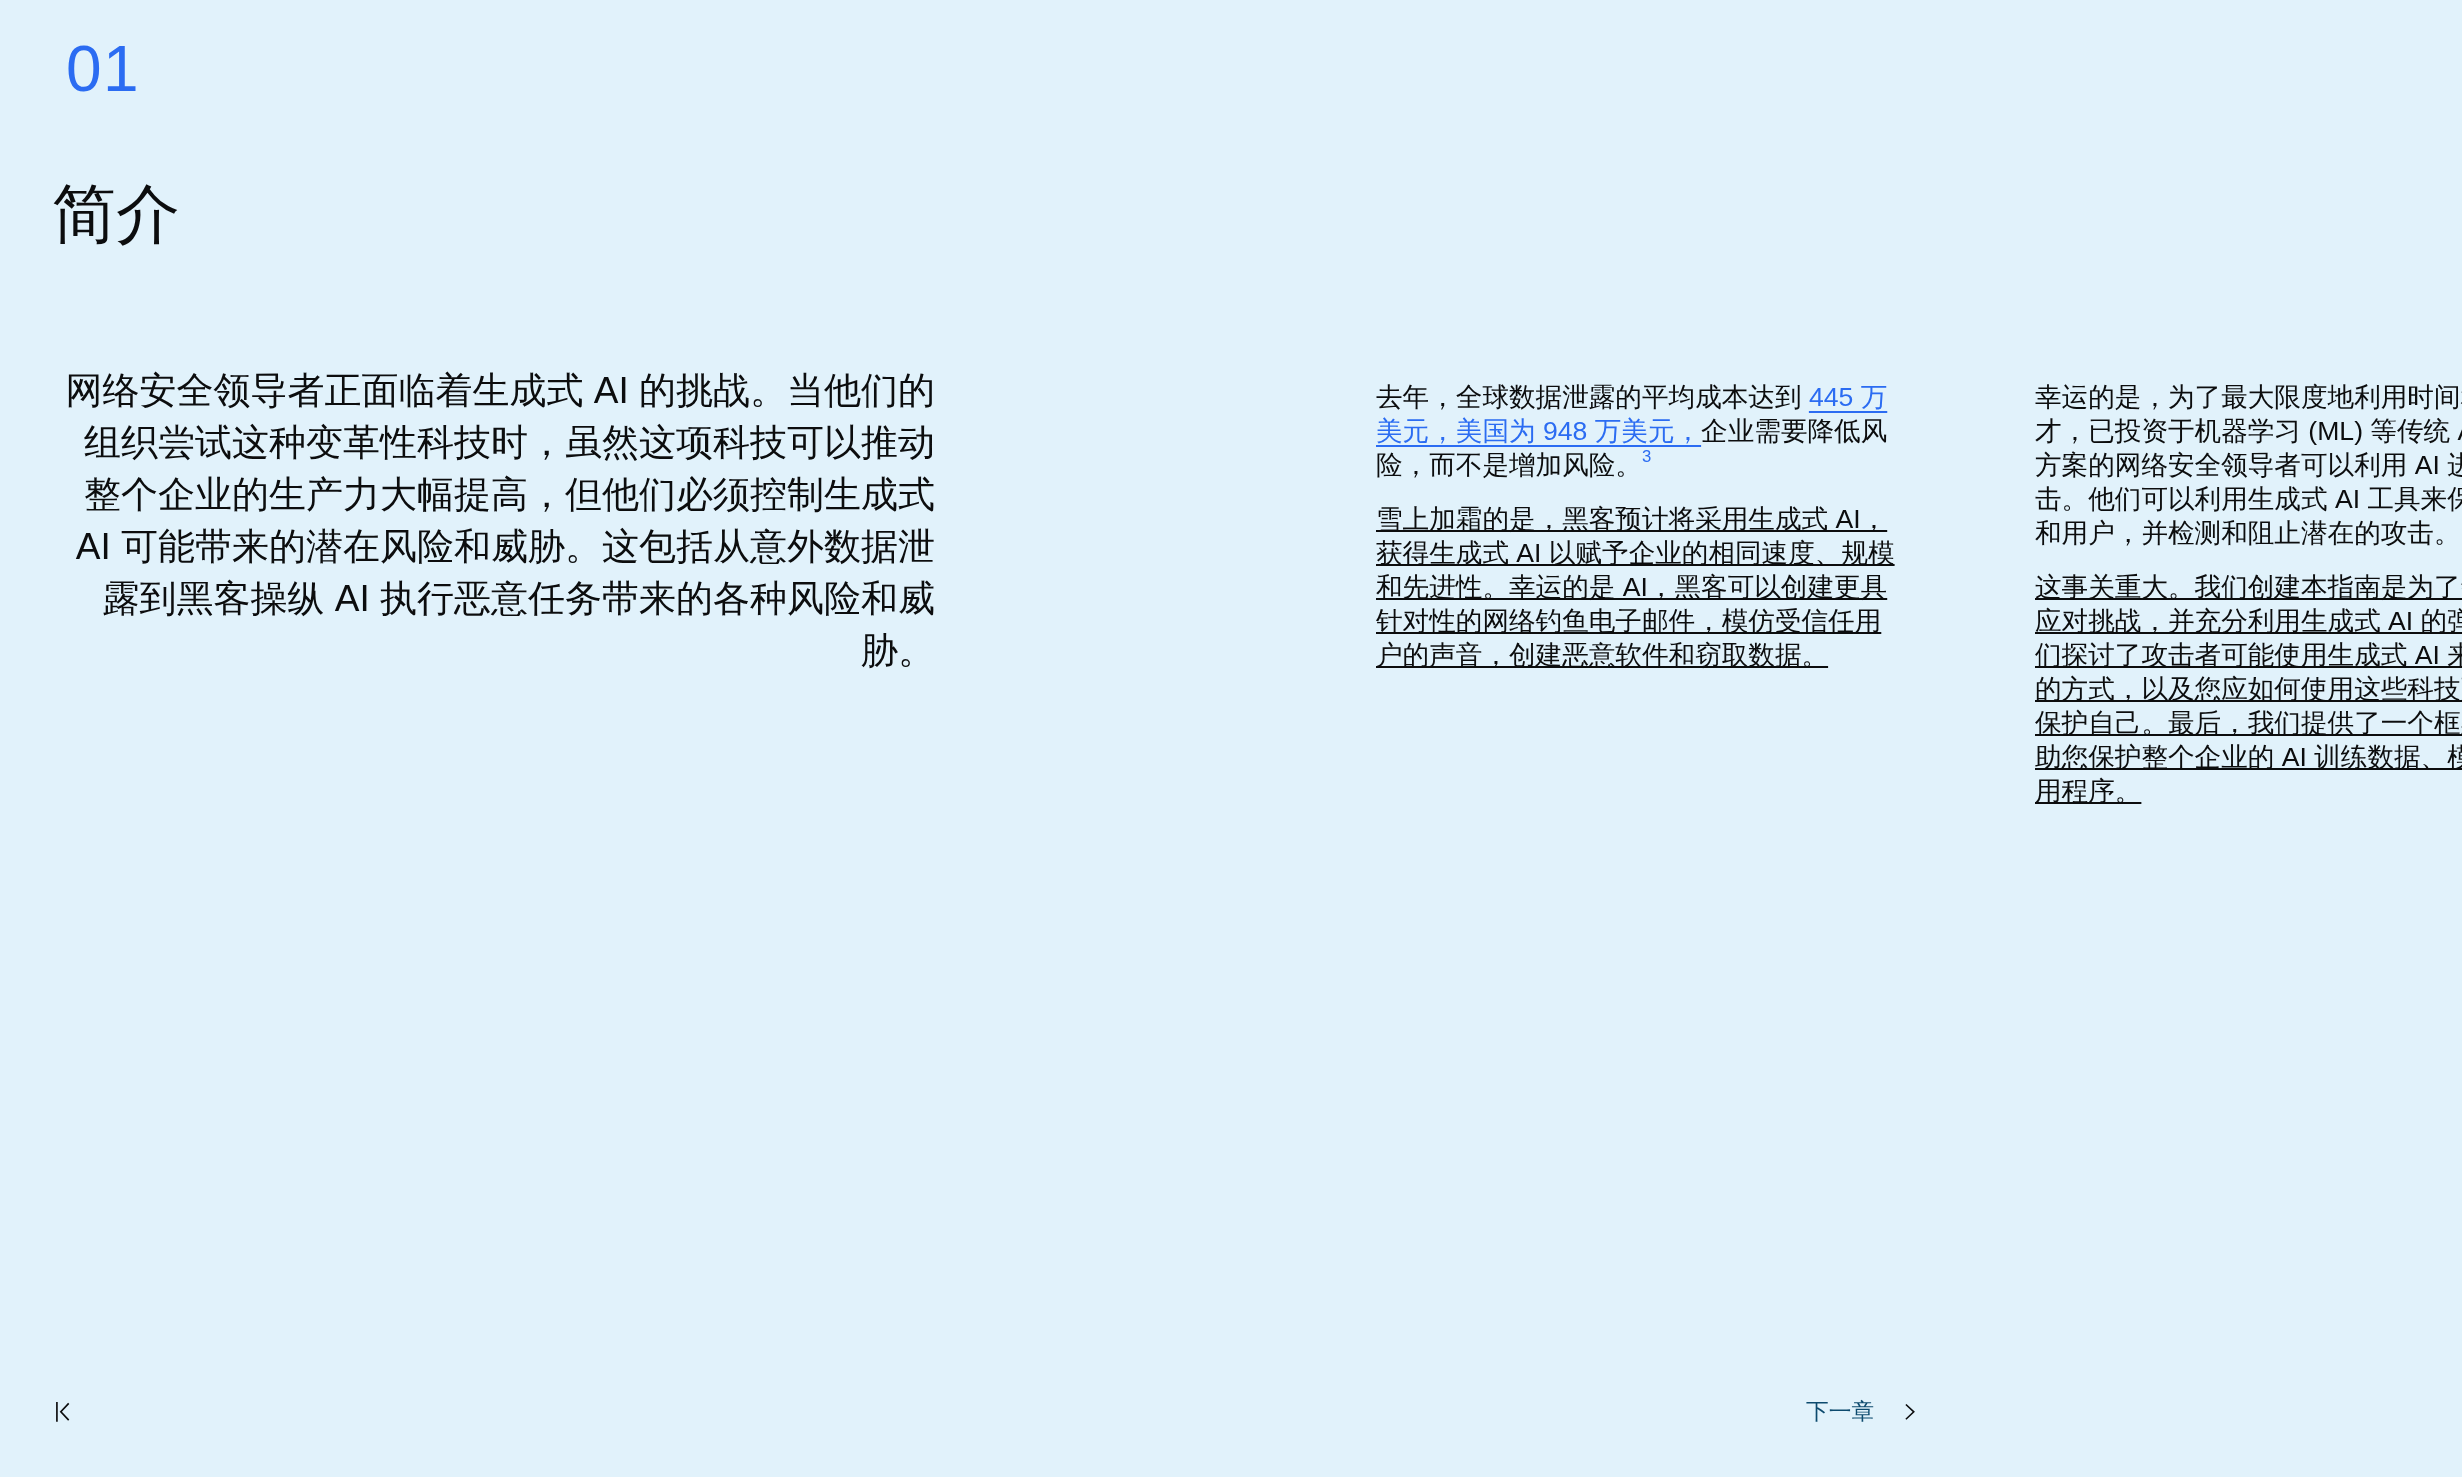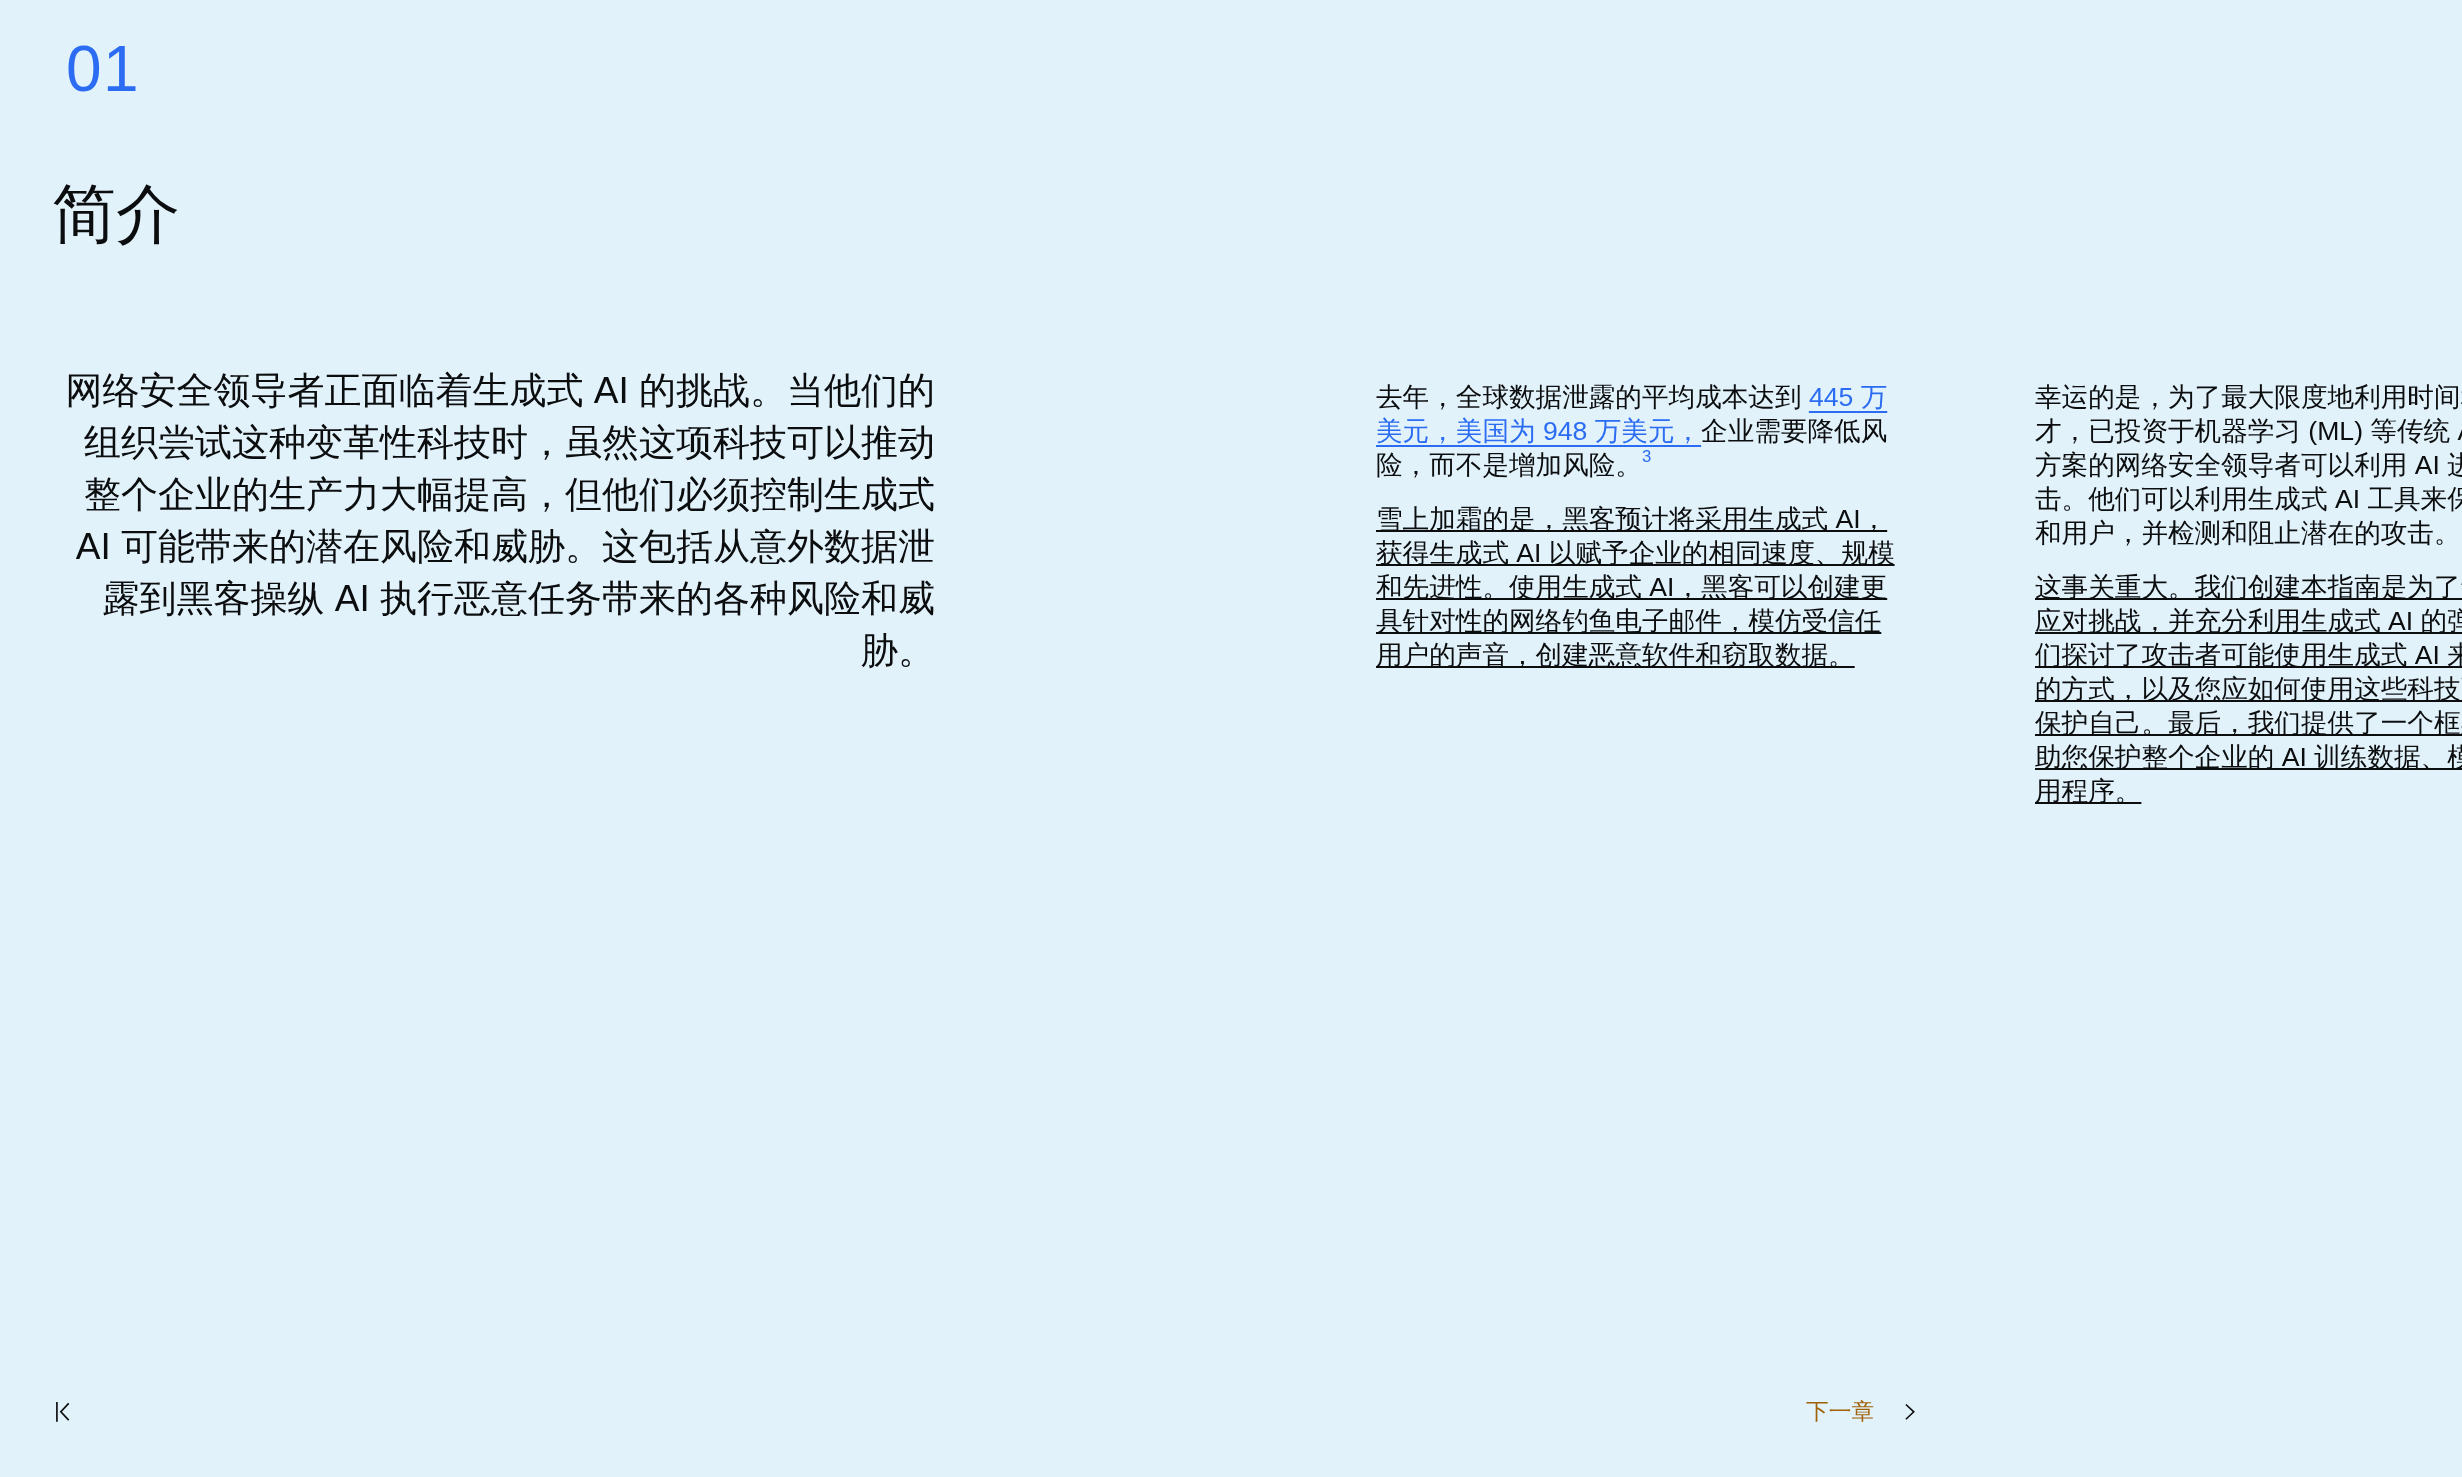--- a/index.html
+++ b/index.html
@@ -93,41 +93,41 @@
     top: 1399px;
     width: 23.6px;
     height: 25.6px;
   }
   .next-chapter {
     left: 1806px;
     top: 1397px;
     height: 29.5px;
     gap: 25.6px;
     font-size: 22.7px;
-    color: #a16207;
+    color: #0c4a6e;
     font-family: "Liberation Sans", sans-serif;
   }
   .icon-svg { display: block; }
 </style>
 </head>
 <body>
 
 <div class="page">
 
   <div class="chapter-num">01</div>
 
   <h1 class="page-title">简介</h1>
 
   <p class="intro">网络安全领导者正面临着生成式 AI 的挑战。当他们的组织尝试这种变革性科技时，虽然这项科技可以推动整个企业的生产力大幅提高，但他们必须控制生成式 AI 可能带来的潜在风险和威胁。这包括从意外数据泄露到黑客操纵 AI 执行恶意任务带来的各种风险和威胁。</p>
 
   <div class="col col-middle">
 
     <p><span>去年，全球数据泄露的平均成本达到 </span><a class="inline-link">445 万美元，美国为 948 万美元，</a><span>企业需要降低风险，而不是增加风险。</span><sup class="fn">3</sup></p>
 
-    <p>雪上加霜的是，黑客预计将采用生成式 AI，获得生成式 AI 以赋予企业的相同速度、规模和先进性。使用生成式 AI，黑客可以创建更具针对性的网络钓鱼电子邮件，模仿受信任用户的声音，创建恶意软件和窃取数据。</p>
+    <p>雪上加霜的是，黑客预计将采用生成式 AI，获得生成式 AI 以赋予企业的相同速度、规模和先进性。幸运的是 AI，黑客可以创建更具针对性的网络钓鱼电子邮件，模仿受信任用户的声音，创建恶意软件和窃取数据。</p>
   </div>
 
   <div class="col col-right">
     <p>幸运的是，为了最大限度地利用时间和人才，已投资于机器学习 (ML) 等传统 AI 解决方案的网络安全领导者可以利用 AI 进行反击。他们可以利用生成式 AI 工具来保护数据和用户，并检测和阻止潜在的攻击。</p>
     <p>这事关重大。我们创建本指南是为了帮助您应对挑战，并充分利用生成式 AI 的弹性。我们探讨了攻击者可能使用生成式 AI 来攻击您的方式，以及您应如何使用这些科技更好地保护自己。最后，我们提供了一个框架来帮助您保护整个企业的 AI 训练数据、模型和应用程序。</p>
   </div>
 
   <button class="footer-btn skip-btn">
     <span>
       <svg class="icon-svg" width="23.6" height="25.6" viewBox="0 0 24 26" fill="none">

